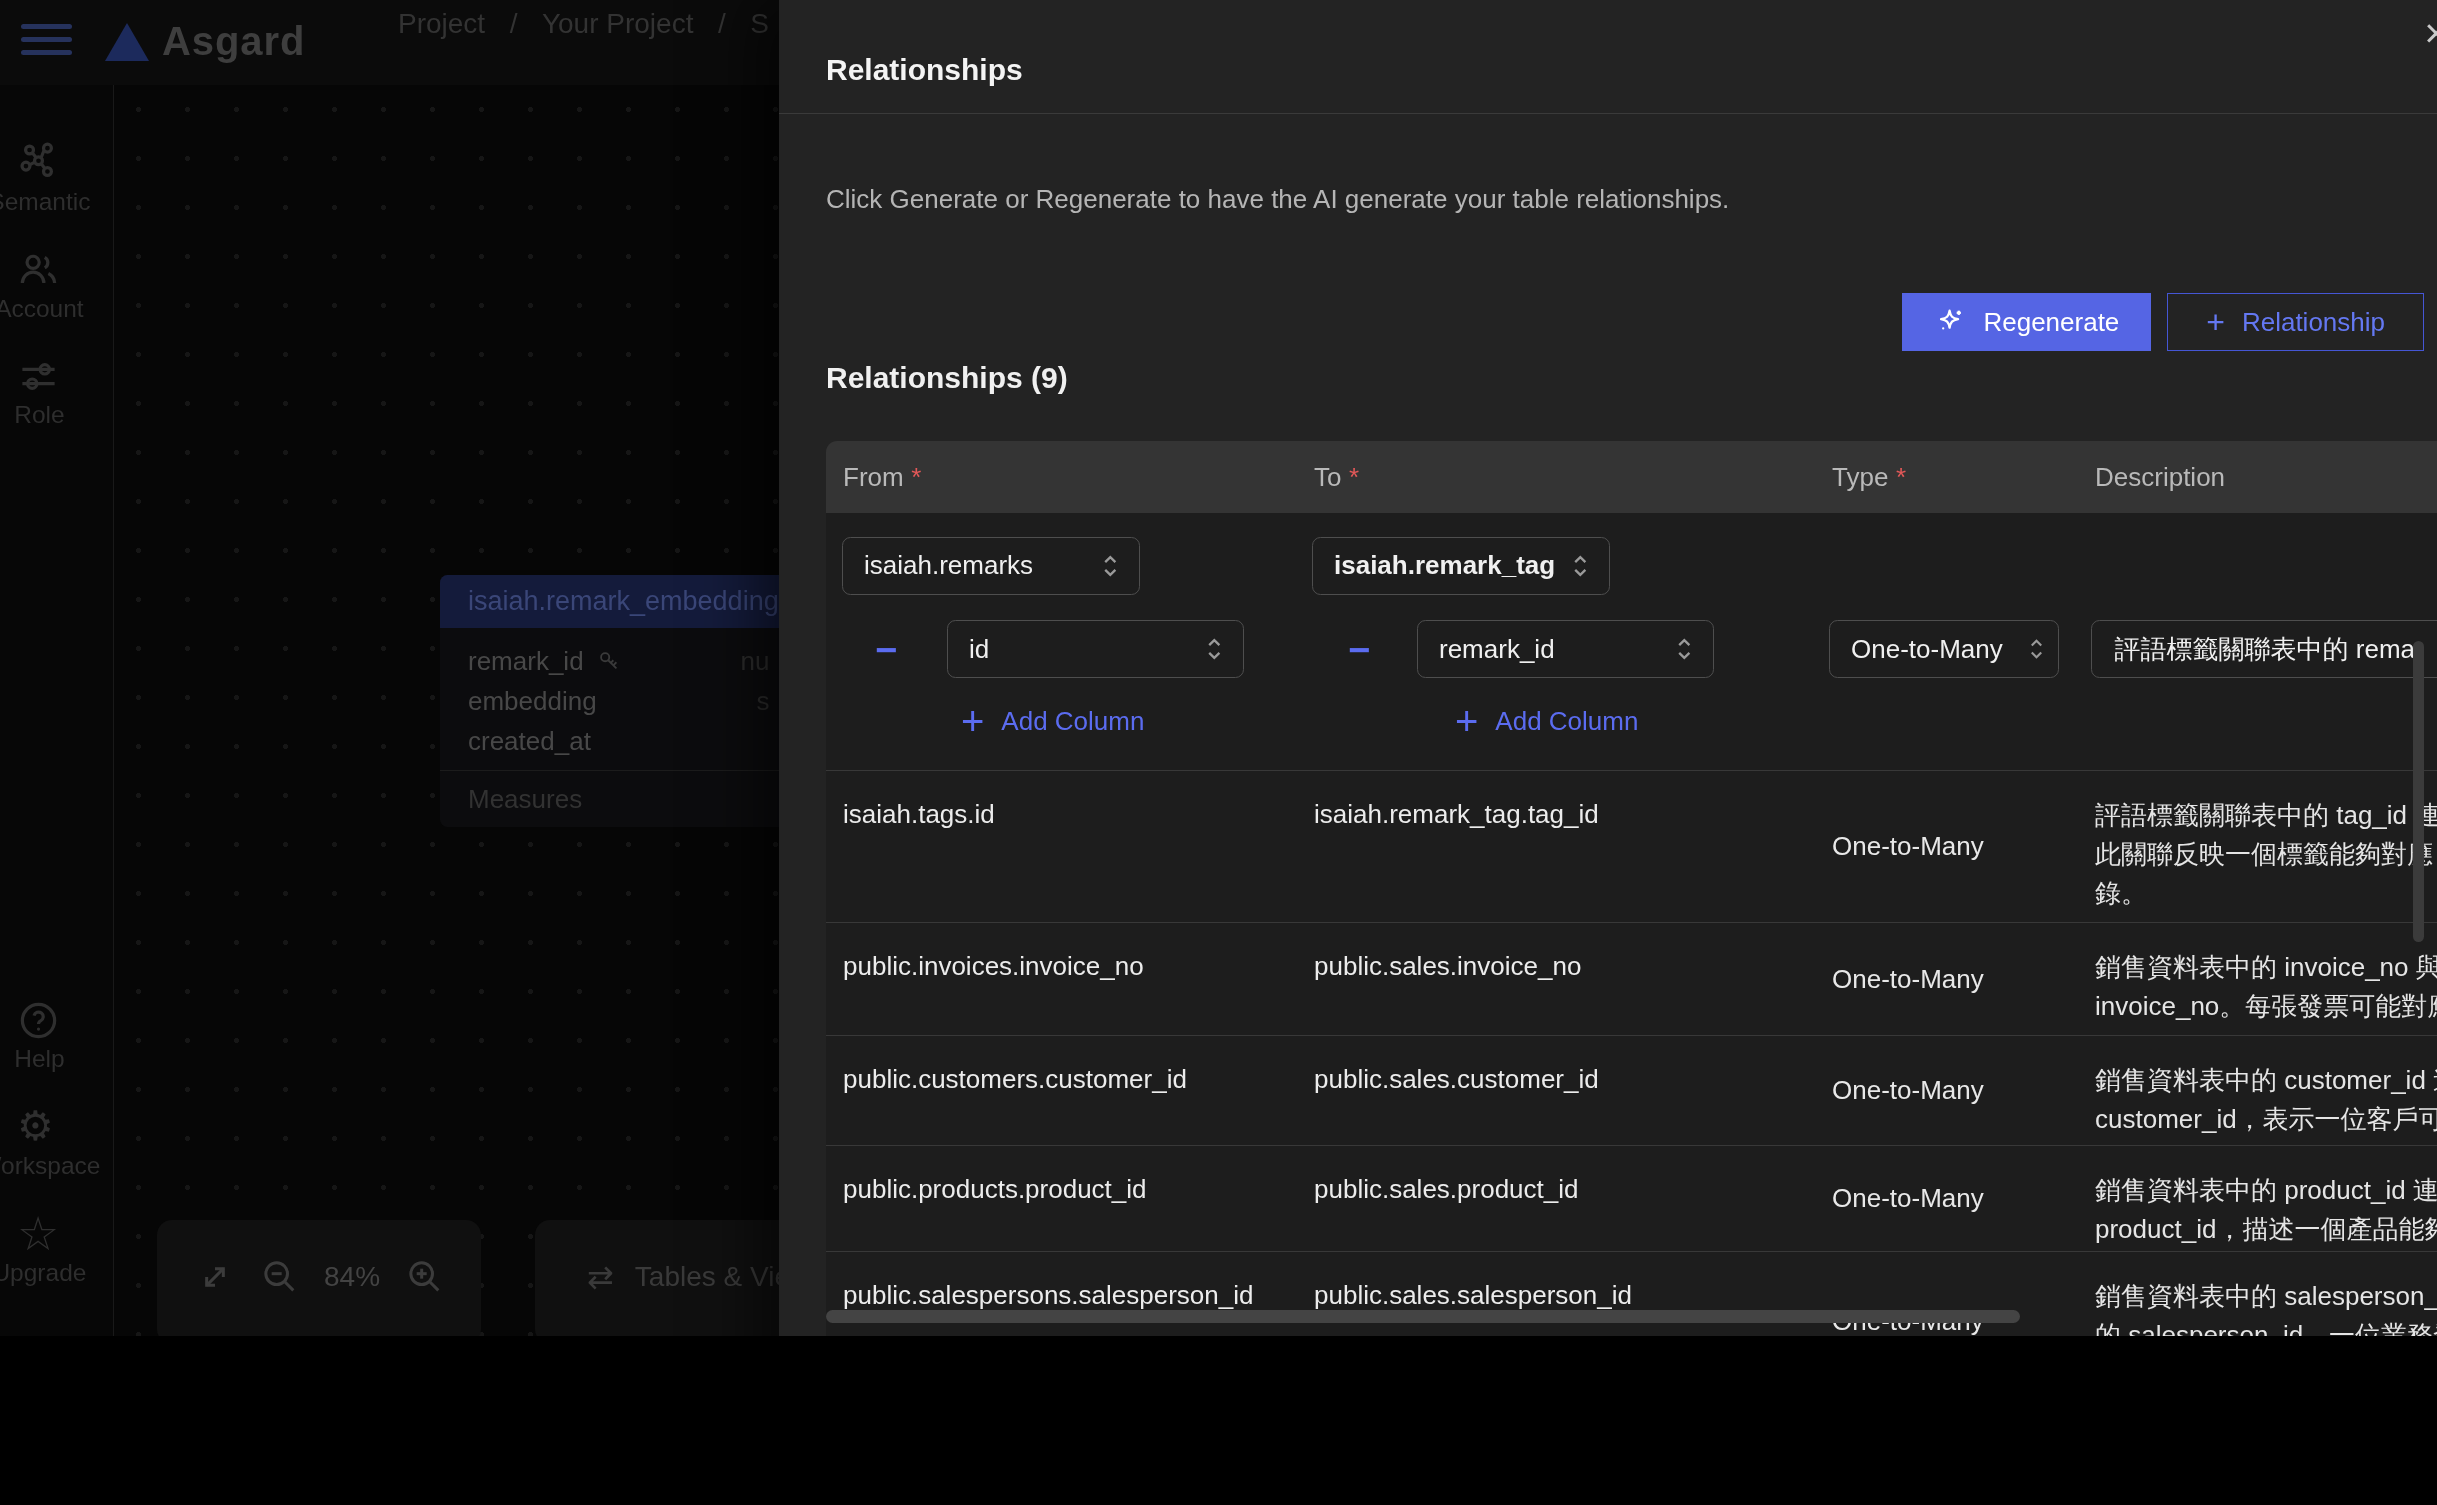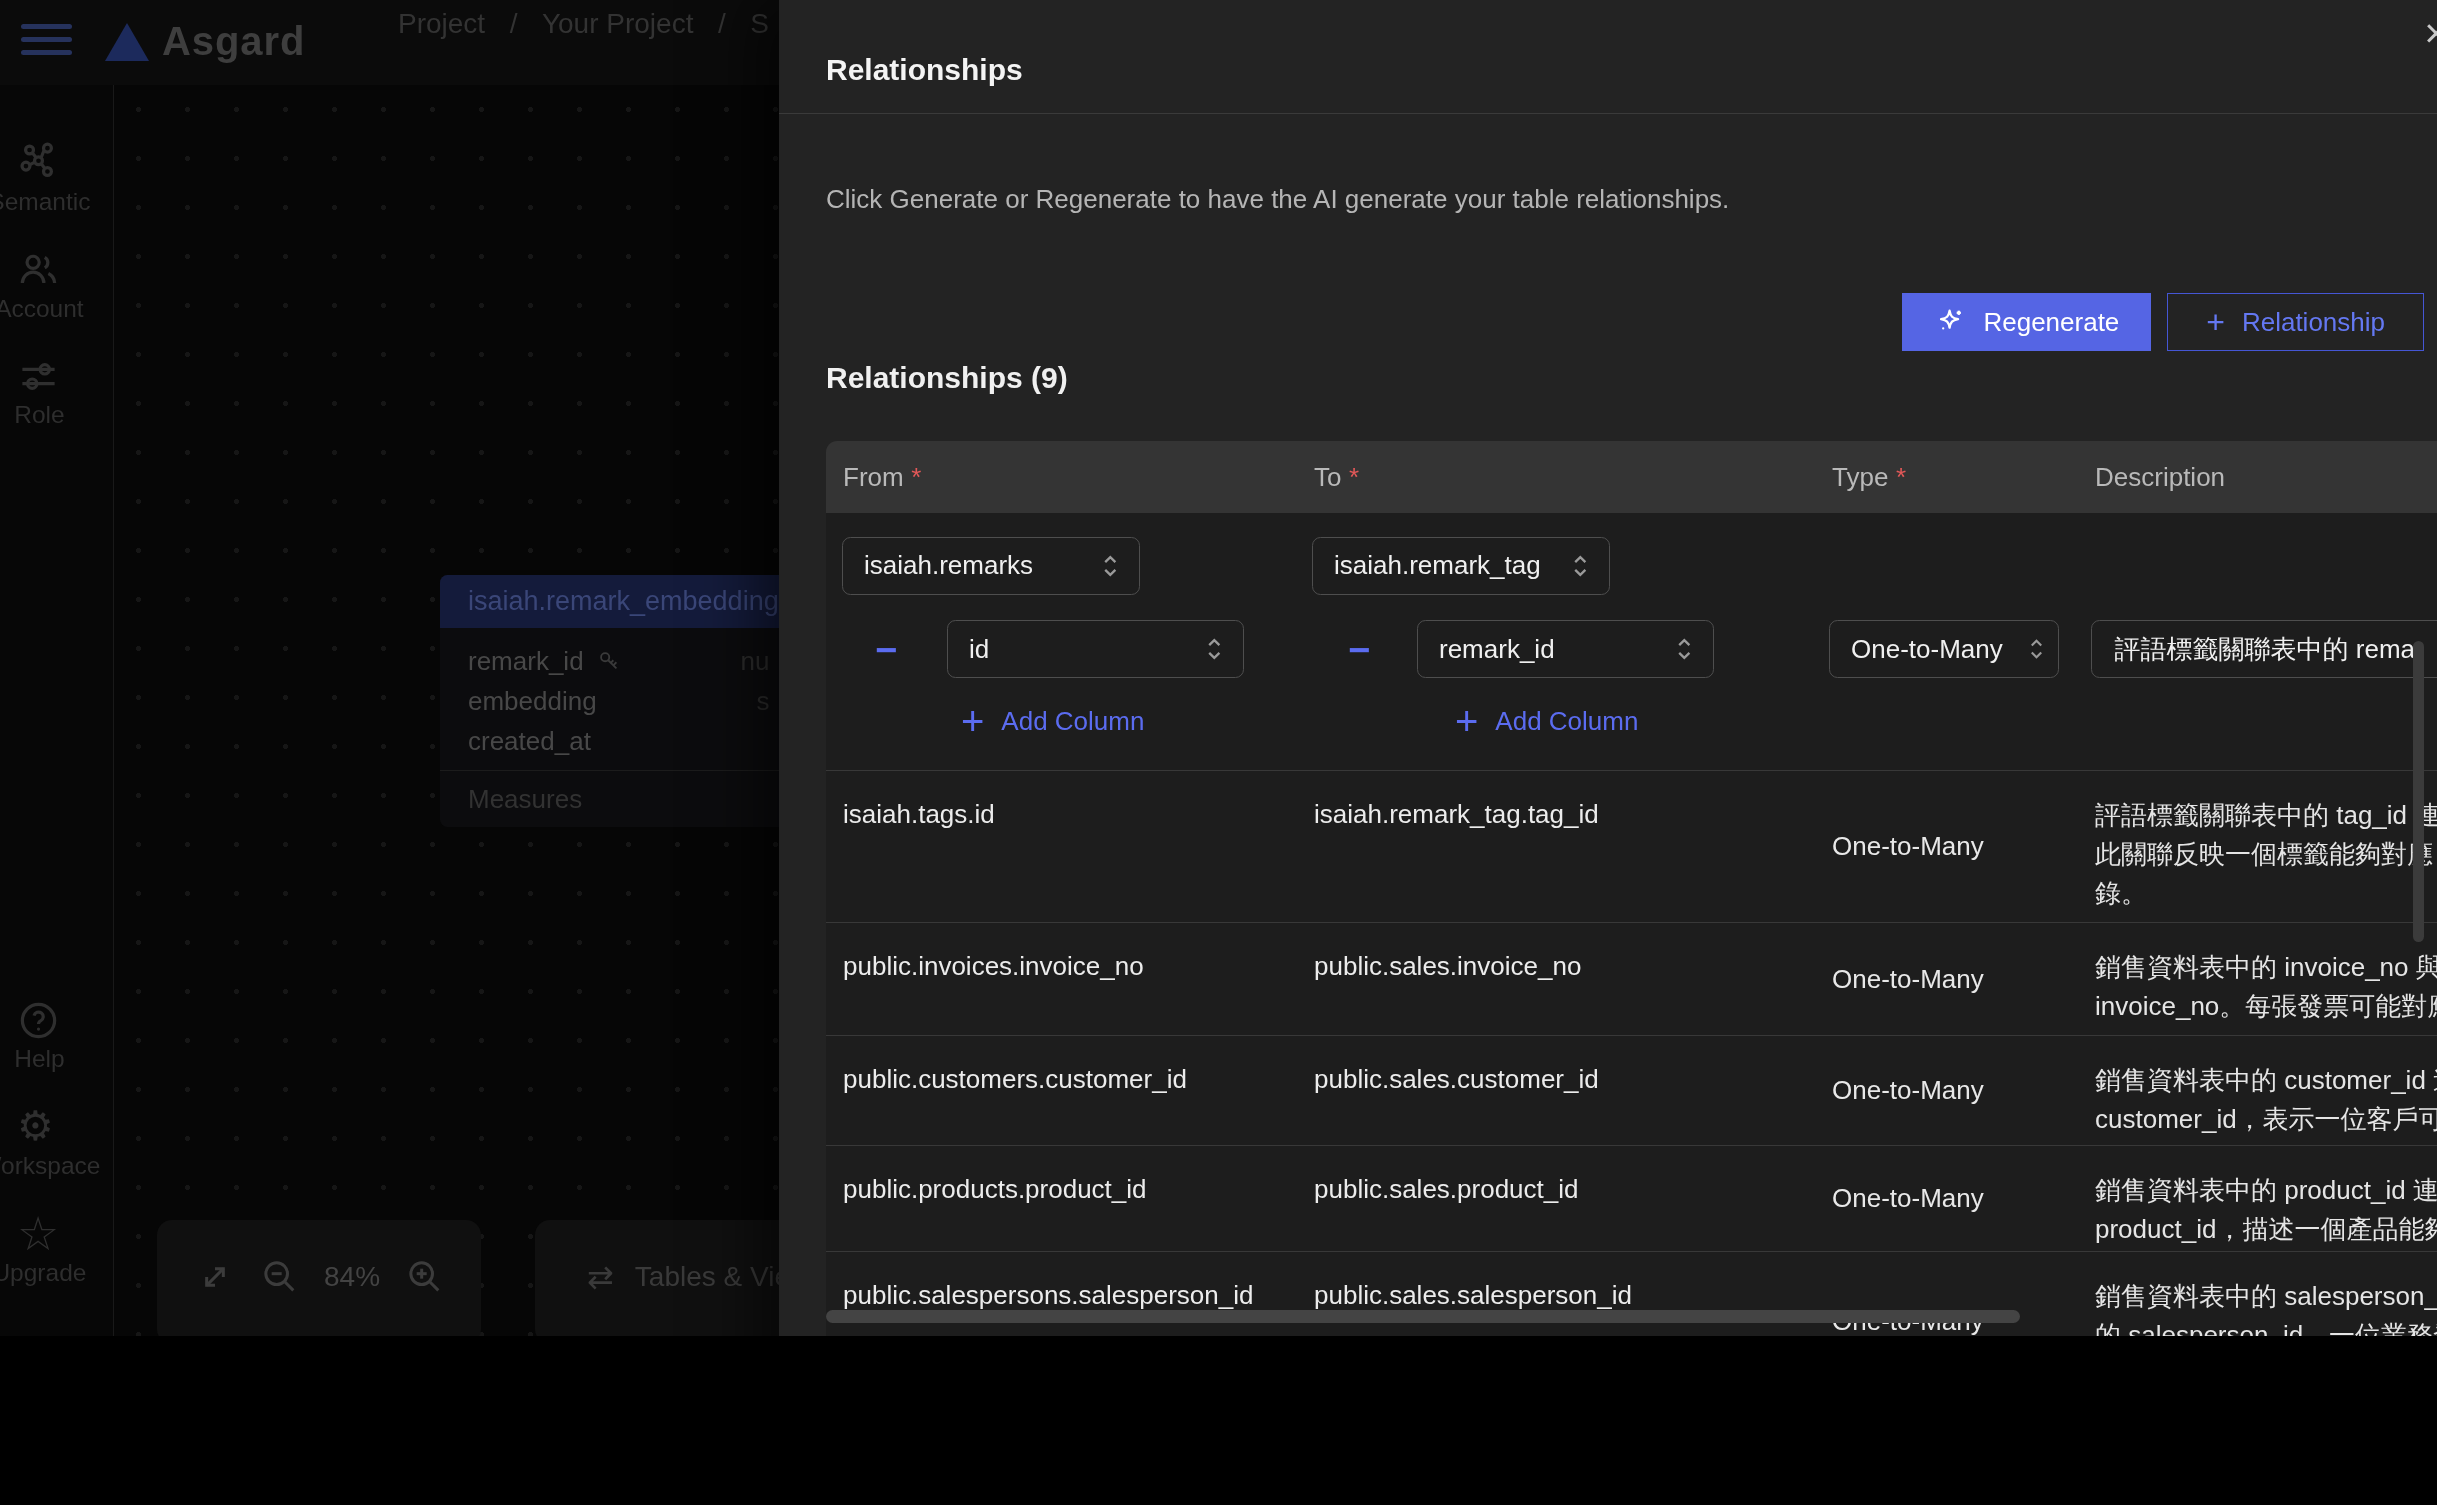--- a/index.html
+++ b/index.html
@@ -290,21 +290,21 @@
           <div class="editor">
             <div class="sel" style="left:16px;top:23.5px;width:298px;">
               <span>isaiah.remarks</span>
               <span class="updown">
                 <svg width="22.6" height="28" viewBox="0 0 16 22" fill="none" stroke="currentColor" stroke-width="1.8">
                     <polyline points="4,8 8,4 12,8"></polyline>
                     <polyline points="4,14 8,18 12,14"></polyline>
                   </svg>
               </span>
             </div>
-            <div class="sel" style="left:486px;top:23.5px;width:298px;">
+            <div class="sel" style="left:486px;top:23.5px;width:298px;font-weight:bold;">
               <span>isaiah.remark_tag</span>
               <span class="updown">
                 <svg width="22.6" height="28" viewBox="0 0 16 22" fill="none" stroke="currentColor" stroke-width="1.8">
                     <polyline points="4,8 8,4 12,8"></polyline>
                     <polyline points="4,14 8,18 12,14"></polyline>
                   </svg>
               </span>
             </div>
 
             <div class="minus-btn" style="left:43px;top:120px;">

